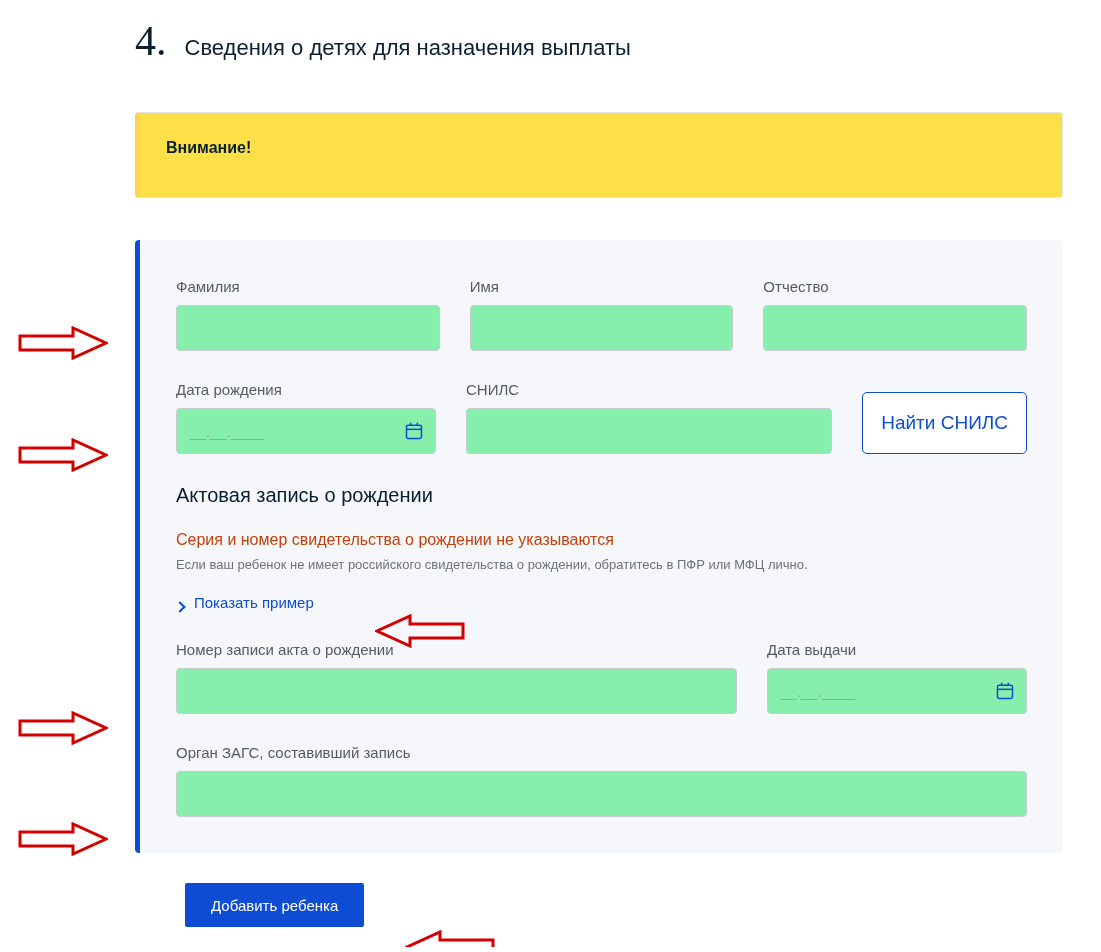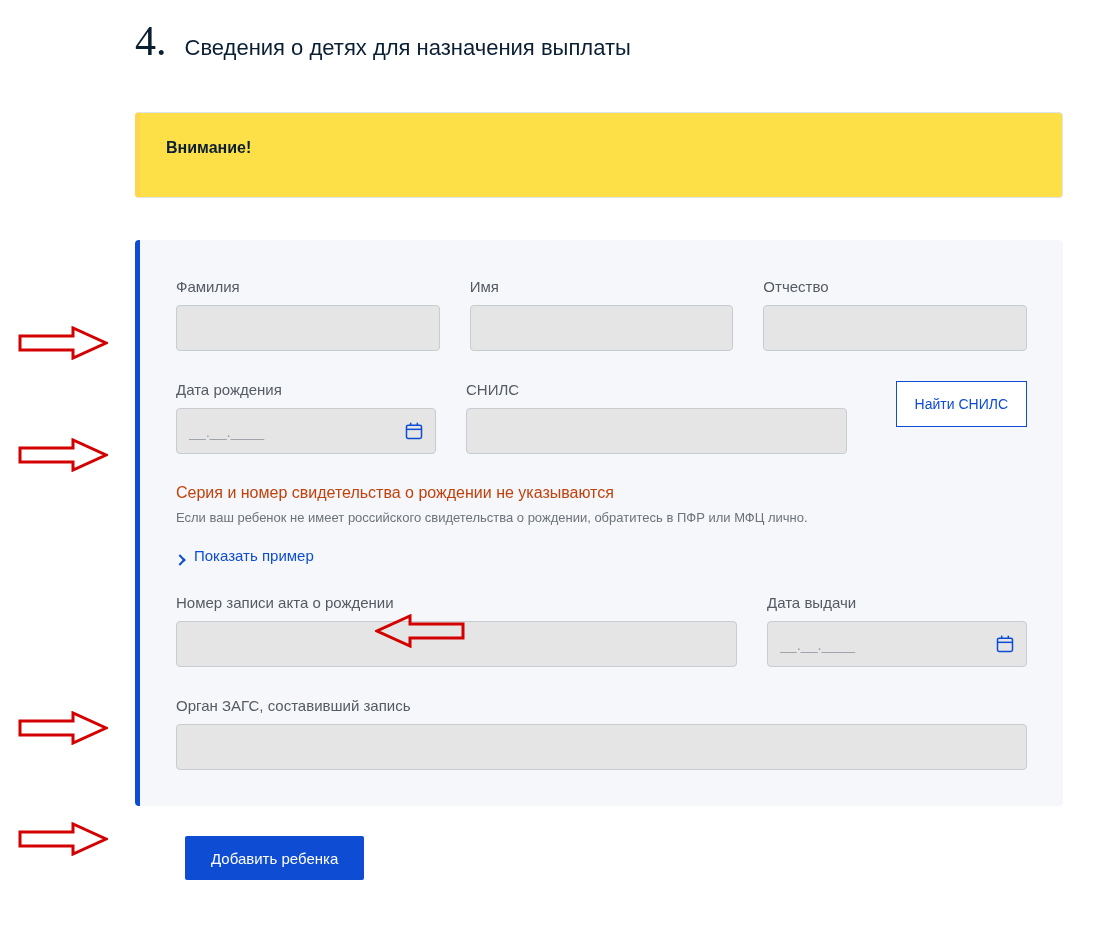--- a/index.html
+++ b/index.html
@@ -53,55 +53,55 @@
     line-height: 1.55;
     color: #0b1f33;
   }
   .form-block {
     background: #f5f7fa;
     border-left: 5px solid #0d4cd3;
     border-radius: 4px;
     padding: 38px 36px 36px 36px;
   }
   .row { display: flex; gap: 30px; margin-bottom: 30px; }
-  .col { flex: 1; display: flex; flex-direction: column; }
+  .col { flex: 1; display: flex; flex-direction: column; justify-content: flex-end; }
   .col-date { flex: 0 0 260px; }
   .col-wide { flex: 1; }
   .col-btn { flex: 0 0 150px; display: flex; align-items: flex-end; }
   .label {
     font-size: 15px;
     color: #555b63;
     margin-bottom: 10px;
   }
   .input {
     height: 46px;
     border: 1px solid #c7ccd1;
     border-radius: 4px;
-    background: #e5e5e5;
+    background: #86efac;
     padding: 0 12px;
     font-size: 15px;
     color: #0b1f33;
     width: 100%;
   }
   .input::placeholder { color: #9aa0a6; }
   .date-wrap { position: relative; }
   .date-wrap .input { padding-right: 44px; }
   .cal-icon {
     position: absolute;
     right: 12px; top: 50%; transform: translateY(-50%);
     width: 20px; height: 20px;
     color: #0d4cd3;
   }
   .btn-outline {
-    height: 46px;
+    height: 62px;
     border: 1px solid #0d4cd3;
     background: #fff;
     color: #0d4cd3;
-    font-size: 14px;
-    border-radius: 0;
+    font-size: 19px;
+    border-radius: 5px;
     padding: 0 18px;
     cursor: pointer;
     white-space: nowrap;
   }
   .sub-heading {
     font-size: 20px;
     font-weight: 400;
     color: #0b1f33;
     margin: 14px 0 24px 0;
   }
@@ -235,20 +235,21 @@
         </div>
         <div class="col col-wide">
           <span class="label">СНИЛС</span>
           <input class="input" type="text" style="">
         </div>
         <div class="col col-btn">
           <button class="btn-outline">Найти СНИЛС</button>
         </div>
       </div>
 
+      <div class="sub-heading">Актовая запись о рождении</div>
       <div class="sub-line1">Серия и номер свидетельства о рождении не указываются</div>
       <div class="sub-line2">Если ваш ребенок не имеет российского свидетельства о рождении, обратитесь в ПФР или МФЦ лично.</div>
 
       <div class="example-link">
         <span class="chev-right"></span>
         <span>Показать пример</span>
       </div>
 
       <div class="row2">
         <div class="col col-n">

